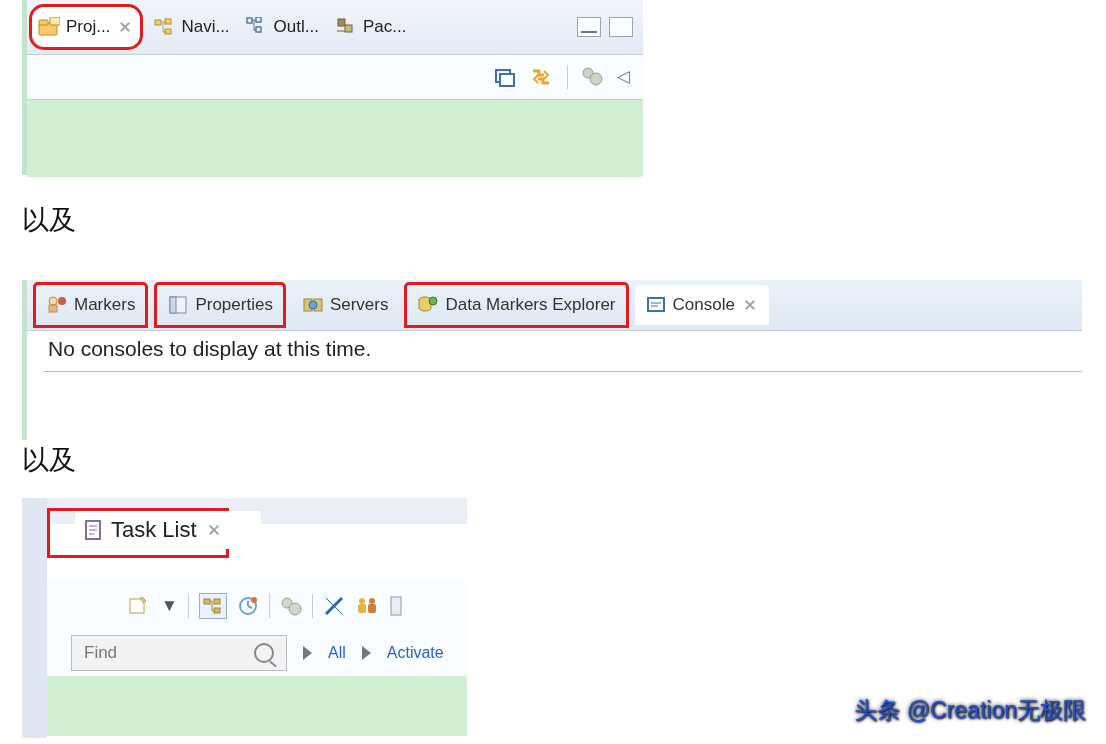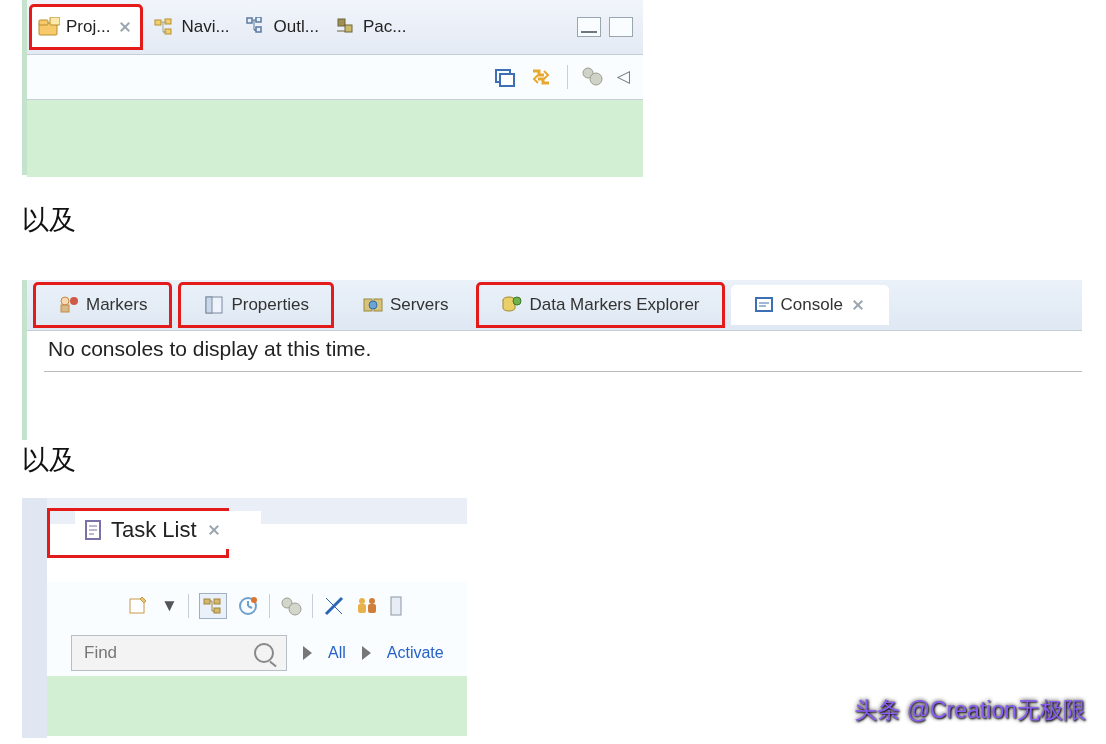--- a/index.html
+++ b/index.html
@@ -41,20 +41,21 @@
     display: flex;
     align-items: center;
     height: 40px;
     margin: 0 2px;
     padding: 0 6px;
     border-radius: 5px 5px 0 0;
     color: #222;
   }
   .tab1.active {
     background: #fff;
+    border-radius: 15px;
   }
   .tabicon {
     width: 22px; height: 22px;
     margin-right: 6px;
     display: inline-flex;
     align-items: center; justify-content: center;
   }
   .tab1 span.lbl { white-space: nowrap; }
   .close-x {
     width: 18px; height: 18px;
@@ -126,21 +127,21 @@
     background:linear-gradient(#eaf1f9,#dfe8f3);
     border-bottom:1px solid #c6cfd8;
     display:flex;
     align-items:center;
     gap:6px;
     padding-left:6px;
   }
   .tab2 {
     display:flex; align-items:center;
     height:40px;
-    padding:0 22px;
+    padding:0 10px;
     border-radius:5px 5px 0 0;
     color:#333;
   }
   .tab2 .lbl { white-space: nowrap; }
   .tab2.active {
     background:#fff;
   }
   .consolemsg {
     margin-left:22px;
     padding:6px 4px 10px 4px;
@@ -230,21 +231,21 @@
     margin-left:25px;
     height:60px;
     background:#d2eed3;
   }
   
   svg { display:block; }
   .watermark {
     position:absolute;
     right:20px; bottom:18px;
     font-size:23px;
-    color:#8b5cf6;
+    color:#1d4ed8;
     text-shadow:0 0 4px #000, 1px 1px 2px #000;
   }
 </style>
 </head>
 <body>
 
 <div class="panel top-panel">
   <div class="stripe"></div>
   <div class="tabbar1">
 

